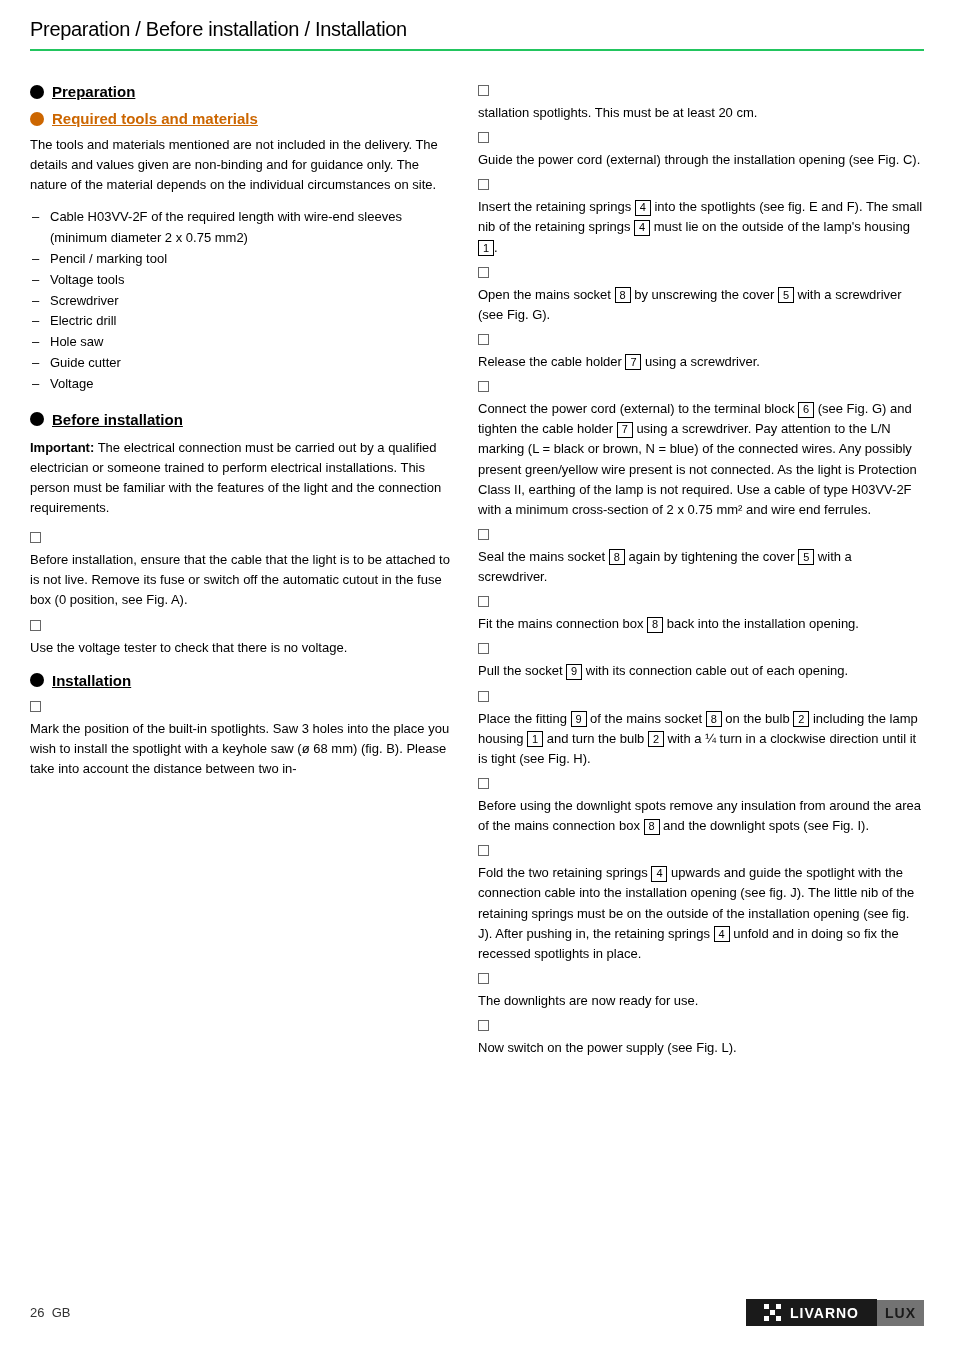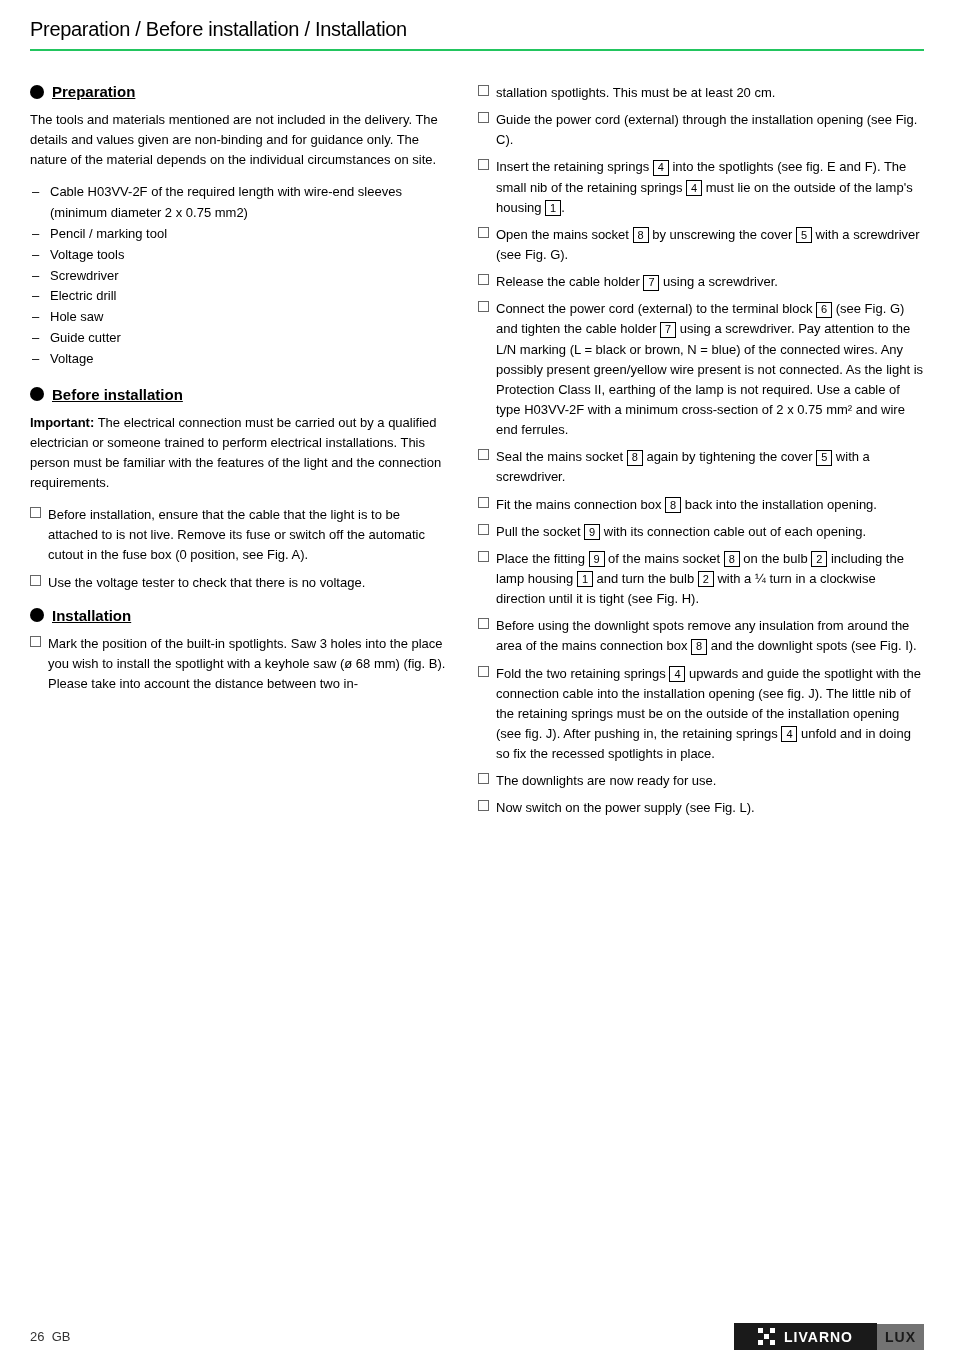--- a/index.html
+++ b/index.html
@@ -83,20 +83,21 @@
       list-style: none;
       margin: 0 0 8px 0;
     }
     .checkbox-list li {
       display: flex;
       align-items: flex-start;
       gap: 7px;
       font-size: 13px;
       line-height: 1.55;
       margin-bottom: 7px;
+      flex-direction: column;
     }
     .chk-box {
       width: 11px;
       height: 11px;
       border: 1px solid #666;
       flex-shrink: 0;
       margin-top: 2px;
       background: #fff;
     }
     .num-box {
@@ -105,42 +106,42 @@
       justify-content: center;
       border: 1px solid #000;
       min-width: 16px;
       height: 16px;
       font-size: 11px;
       padding: 0 2px;
       line-height: 1;
     }
     .page-footer {
       position: absolute;
-      bottom: 4px;
+      bottom: 28px;
       left: 30px;
       right: 30px;
       display: flex;
       align-items: center;
       justify-content: space-between;
     }
     .footer-left {
       font-size: 13px;
       color: #333;
     }
     .footer-logo {
       display: flex;
       align-items: center;
       gap: 0;
     }
     .logo-livarno {
       background: #1a1a1a;
       color: #fff;
       font-size: 14px;
       font-weight: bold;
-      padding: 5px 24px;
+      padding: 5px 18px;
       letter-spacing: 1px;
       display: flex;
       align-items: center;
       gap: 5px;
     }
     .logo-icon {
       display: inline-grid;
       grid-template-columns: repeat(3, 5px);
       grid-template-rows: repeat(3, 5px);
       gap: 1px;
@@ -175,20 +176,24 @@
 
   <div class="two-col">
 
     <div class="col-left">
 
       <div class="section-title">
         <span class="bullet-circle"></span>
         <h2>Preparation</h2>
       </div>
 
+      <div class="section-title" style="margin-bottom:8px;">
+        <span class="bullet-circle" style="background:#cc6600;"></span>
+        <h2 class="orange">Required tools and materials</h2>
+      </div>
 
       <p class="body-text">The tools and materials mentioned are not included in the delivery. The details and values given are non-binding and for guidance only. The nature of the material depends on the individual circumstances on site.</p>
 
       <ul class="bullet-list">
         <li>Cable H03VV-2F of the required length with wire-end sleeves (minimum diameter 2 x 0.75 mm2)</li>
         <li>Pencil / marking tool</li>
         <li>Voltage tools</li>
         <li>Screwdriver</li>
         <li>Electric drill</li>
         <li>Hole saw</li>

